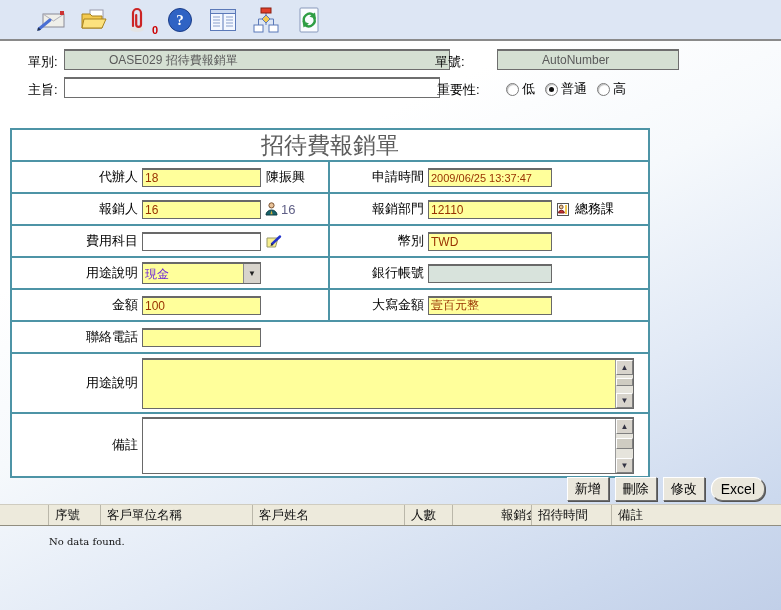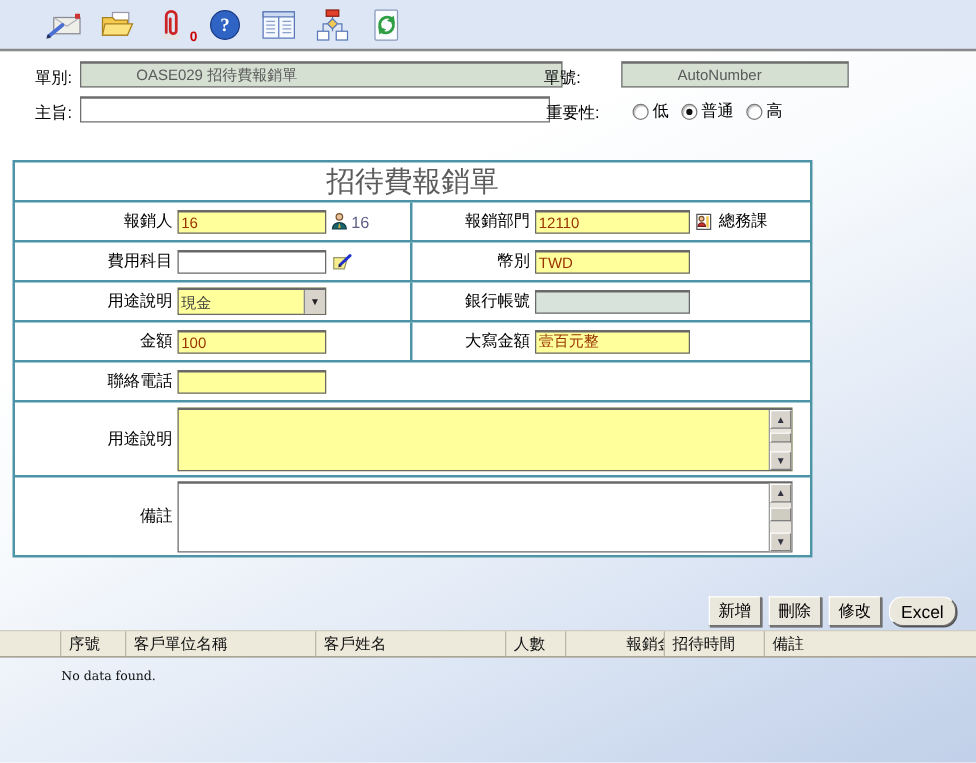--- a/index.html
+++ b/index.html
@@ -42,21 +42,21 @@
   }
   .yellow{background:#ffff9b;color:#993300;}
   .white{background:#ffffff;color:#993300;}
   .greenro{background:#d8e3dc;color:#555;}
   .w115{width:113px;}
   .w118{width:118px;}
   .suffix{font-size:13px;color:#000;margin-left:5px;white-space:nowrap;}
   .suffix.num{color:#5f5f86;margin-left:3px;}
   .micon{margin-left:4px;display:inline-flex;align-items:center;cursor:pointer;}
   .sel{display:flex;width:117px;height:19px;border:1px solid #696969;border-top-width:2px;background:#ffff9b;box-sizing:content-box;cursor:pointer;}
-  .sel-text{flex:1;font-size:12px;color:#404040;padding:2px 2px 0 2px;}
+  .sel-text{flex:1;font-size:12px;color:#6d28d9;padding:2px 2px 0 2px;}
   .sel-btn{width:16px;background:#d8d4cc;border-left:1px solid #8a8a8a;display:flex;align-items:center;justify-content:center;font-size:8px;color:#222;}
   .frow.big1{height:58px;}
   .frow.big2{height:62px;border-bottom:none;}
   .ta-wrap{position:relative;width:490px;border:1px solid #696969;border-top-width:2px;display:flex;}
   .h48{height:48px;} .h54{height:54px;}
   .ta{flex:1;border:none;resize:none;font-family:inherit;font-size:12px;background:transparent;outline:none;}
   .ybg{background:#ffff9b;} .wbg{background:#fff;}
   .sb{width:17px;background:#e6e4dc;border-left:1px solid #9a9a9a;display:flex;flex-direction:column;}
   .sb-btn{height:15px;background:#d8d4cc;border:1px solid #fff;border-right-color:#7f7f7f;border-bottom-color:#7f7f7f;font-size:8px;line-height:13px;text-align:center;color:#334;cursor:pointer;box-sizing:border-box;}
   .sb-track{flex:1;position:relative;}
@@ -161,20 +161,31 @@
       <label class="radio-item">
           <span class="radio"></span>
           <span>高</span>
         </label>
     </div>
   </div>
 
   <div class="panel">
     <div class="panel-title">招待費報銷單</div>
 
+    <div class="frow">
+      <div class="half div">
+        <span class="flabel lw">代辦人</span>
+        <input class="fin yellow w115" value="18" style="">
+        <span class="suffix">陳振興</span>
+      </div>
+      <div class="half">
+        <span class="flabel rw">申請時間</span>
+        <input class="fin yellow w118" style="font-size: 11px;" value="2009/06/25 13:37:47">
+      </div>
+    </div>
 
     <div class="frow">
       <div class="half div">
         <span class="flabel lw">報銷人</span>
         <input class="fin yellow w115" value="16" style="">
         <span class="micon">
           <svg width="13" height="14" viewBox="0 0 13 14">
             <circle cx="6.5" cy="3.4" r="2.6" fill="#e8c39a" stroke="#7a5230"></circle>
             <path d="M1 13 a5.5 5 0 0 1 11 0 z" fill="#17636b" stroke="#0d3c42"></path>
             <path d="M6.5 8.2 l1.1 4 h-2.2 z" fill="#d8b23c"></path>

